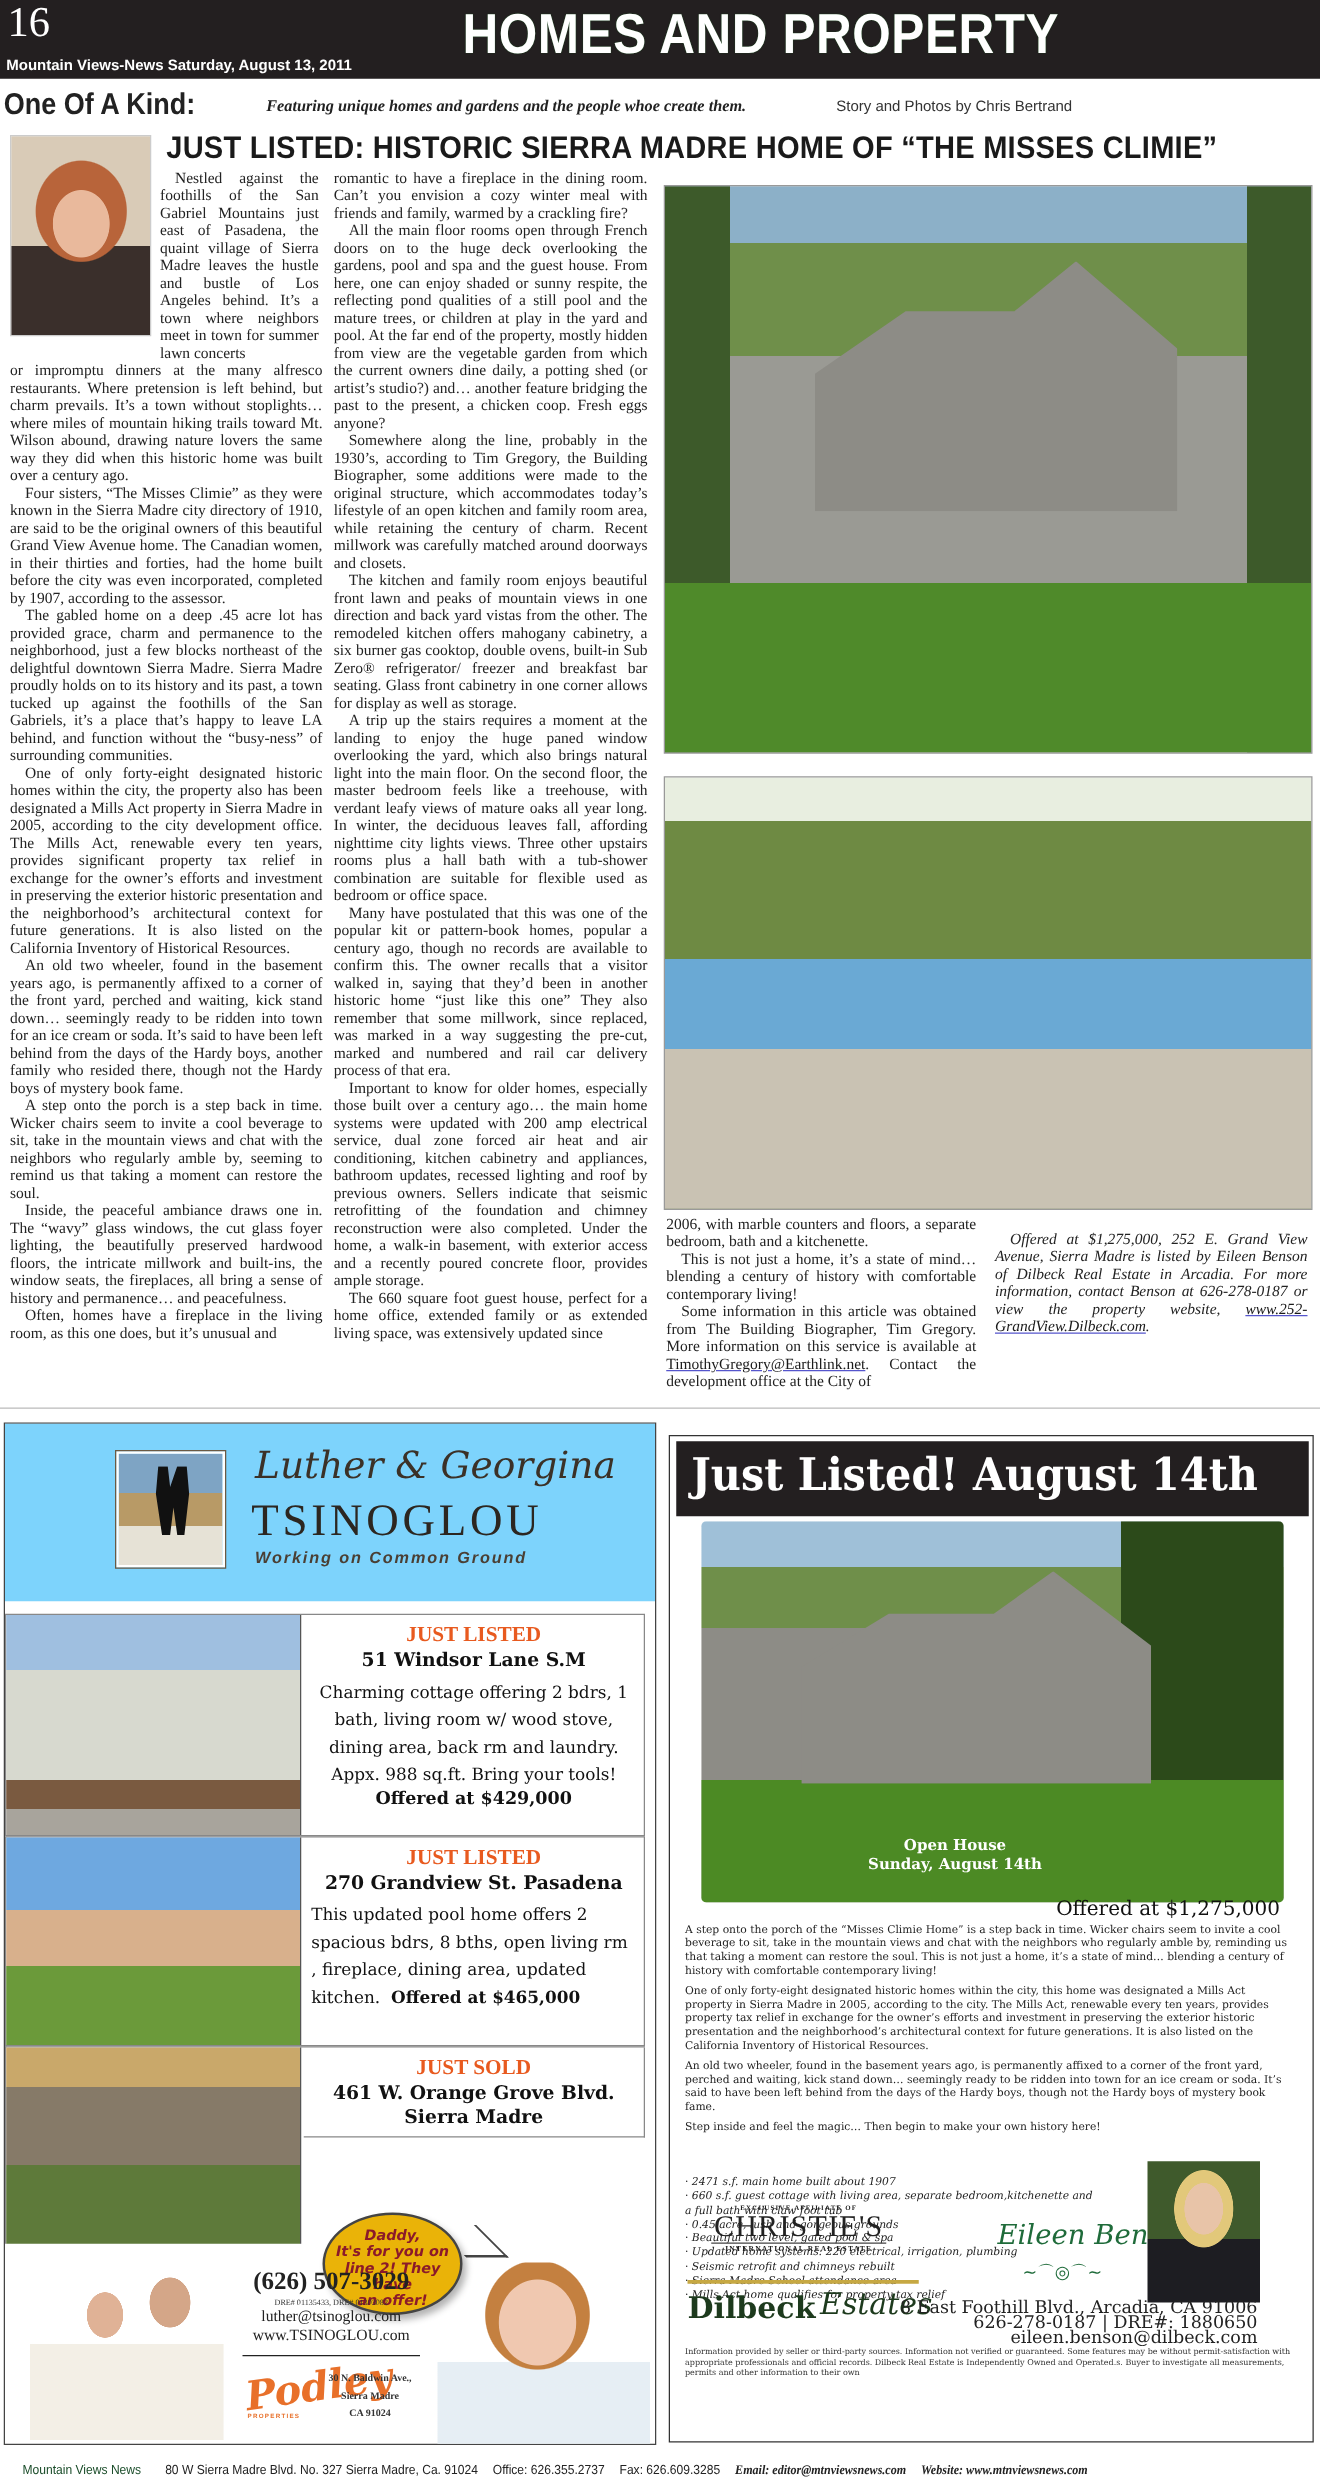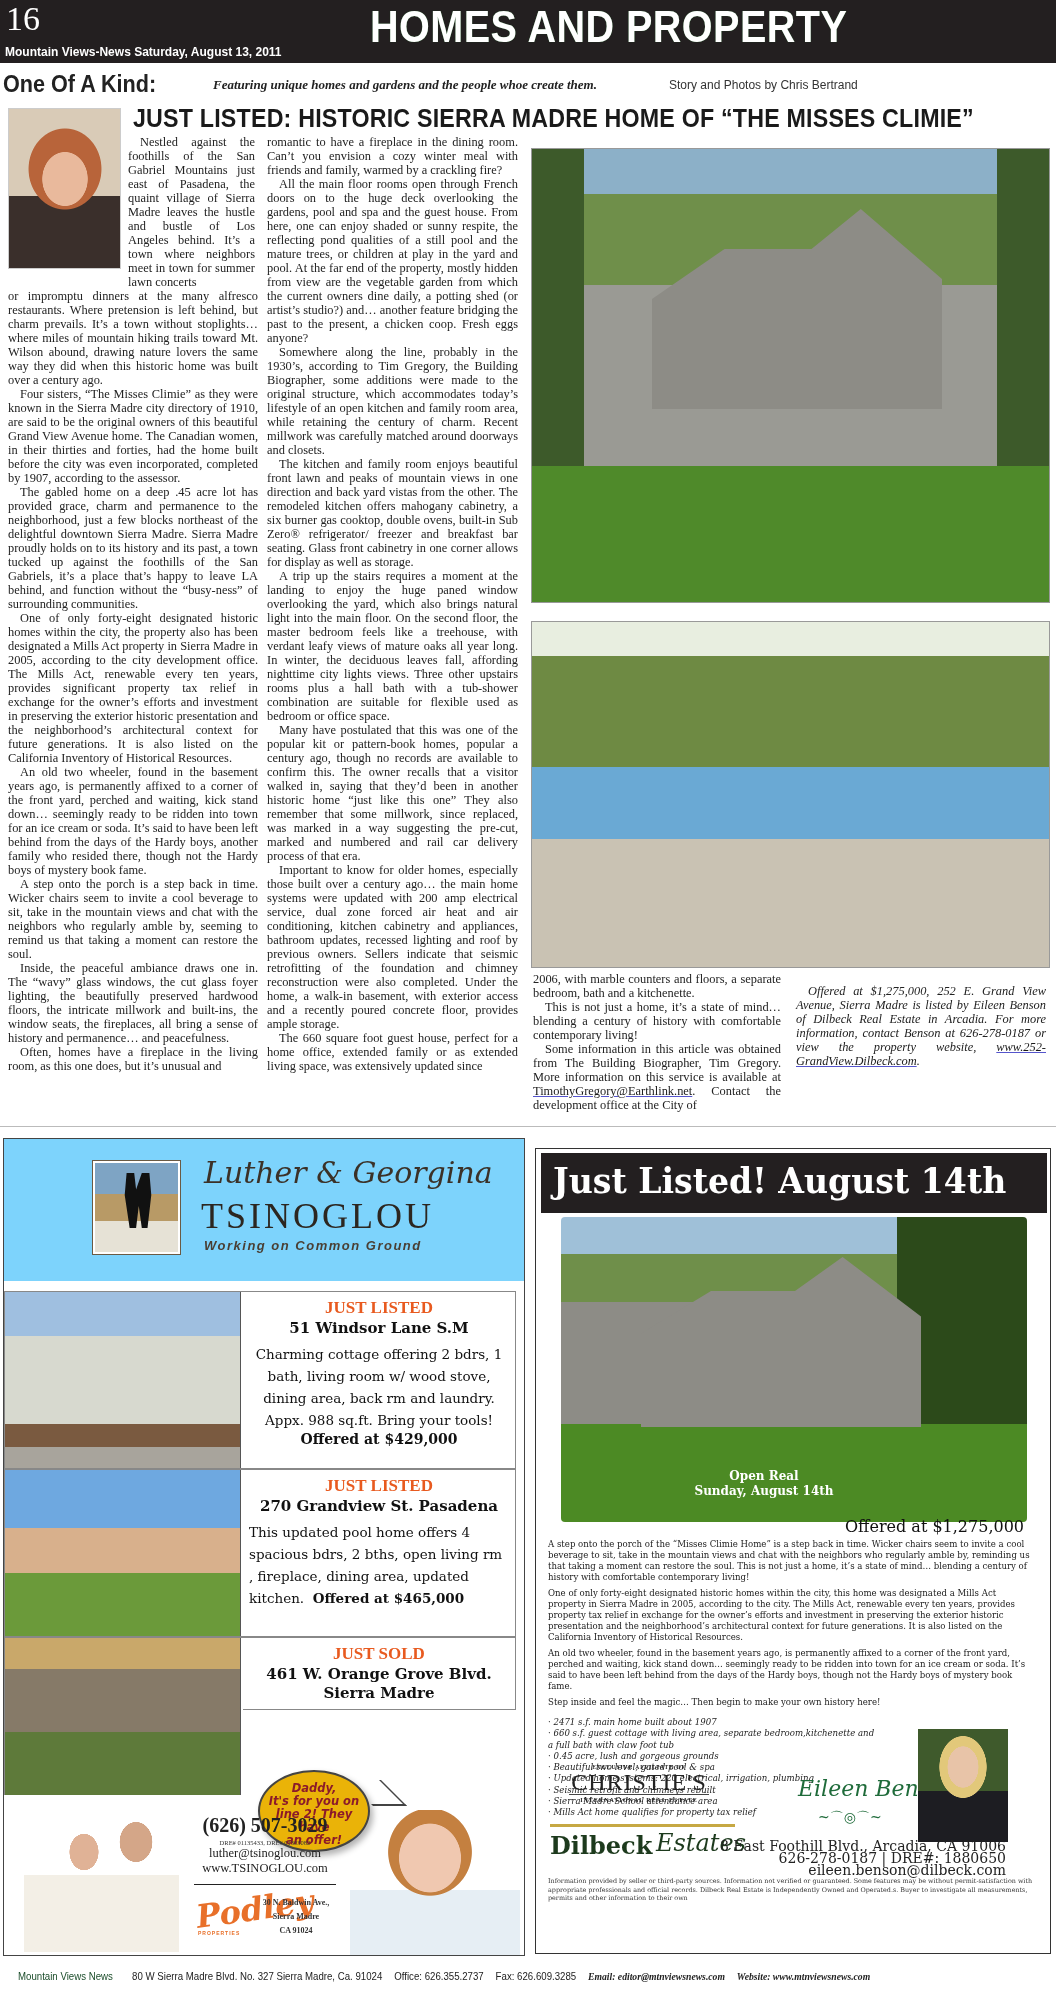--- a/index.html
+++ b/index.html
@@ -106,21 +106,21 @@
   .ad2 .title { position: absolute; left: 12px; top: 6px; font-family: "DejaVu Serif", serif; font-weight: bold; font-size: 36px; color: #fff; white-space: nowrap; transform: scaleX(0.92); transform-origin: left top; }
   .ad2 .photo { position: absolute; left: 25px; top: 68px; width: 466px; height: 305px; background:
       linear-gradient(180deg, transparent 0 68%, #4c8a24 68%),
       linear-gradient(90deg, transparent 0 72%, #2c4a1a 72%),
       linear-gradient(180deg, #9fc0d8 0 12%, #6f8f4a 12% 28%, #8d8c86 28% 68%); border-radius: 4px; }
   .ad2 .house2 { position: absolute; left: 80px; top: 40px; width: 280px; height: 170px; background: #8d8c86; clip-path: polygon(0 45%, 25% 20%, 55% 20%, 72% 0, 100% 35%, 100% 100%, 0 100%); }
   .ad2 .oh { position: absolute; left: 0; top: 320px; width: 516px; text-align: center; font-family: "DejaVu Serif", serif; font-weight: bold; font-size: 12px; line-height: 15px; color: #fff; padding-right: 60px; }
   .ad2 .offered { position: absolute; right: 26px; top: 368px; font-family: "DejaVu Serif", serif; font-size: 16px; color: #111; }
   .ad2 .body { position: absolute; left: 12px; top: 390px; width: 486px; font-family: "DejaVu Serif", serif; font-size: 8.6px; line-height: 11px; color: #222; }
   .ad2 .body p { margin-bottom: 5px; }
-  .ad2 .features { position: absolute; left: 12px; top: 568px; width: 330px; font-family: "DejaVu Serif", serif; font-style: italic; font-size: 8.6px; line-height: 11.3px; color: #222; list-style: none; }
+  .ad2 .features { position: absolute; left: 12px; top: 592px; width: 330px; font-family: "DejaVu Serif", serif; font-style: italic; font-size: 8.6px; line-height: 11.3px; color: #222; list-style: none; }
   .ad2 .features li::before { content: "·  "; font-style: normal; }
   .ad2 .agent-photo { position: absolute; left: 382px; top: 580px; width: 90px; height: 113px; background:
       radial-gradient(ellipse 18px 24px at 45px 38px, #e8c4a8 0 85%, transparent 87%),
       radial-gradient(ellipse 26px 34px at 45px 38px, #e2c87a 0 90%, transparent 92%),
       linear-gradient(180deg, #3f5a2c 0 55%, #1d1d22 55%); }
   .ad2 .signature { position: absolute; left: 262px; top: 627px; font-family: "DejaVu Serif", serif; font-style: italic; font-size: 22px; color: #1f6b3a; white-space: nowrap; }
   .ad2 .sig-flourish { position: absolute; left: 282px; top: 660px; font-family: "DejaVu Sans", sans-serif; font-size: 14px; color: #1f6b3a; }
   .ad2 .affil { position: absolute; left: 33px; top: 615px; text-align: center; width: 140px; font-family: "Liberation Serif", serif; color: #222; }
   .ad2 .affil .small { font-size: 5.5px; font-weight: bold; letter-spacing: 1px; }
   .ad2 .affil .big { font-size: 24px; letter-spacing: 1px; line-height: 24px; border-bottom: 1px solid #444; }
@@ -216,21 +216,21 @@
     <div class="desc">Charming cottage offering 2 bdrs, 1 bath, living room w/ wood stove, dining area, back rm and laundry.  Appx. 988 sq.ft. Bring your tools!</div>
     <div class="price">Offered at $429,000</div>
   </div>
 </div>
 
 <div class="listing l2">
   <div class="pic pic2"></div>
   <div class="info">
     <div class="status">JUST LISTED</div>
     <div class="addr">270 Grandview St. Pasadena</div>
-    <div class="desc left"><span>This updated pool home offers 4 spacious bdrs, 2 bths, open living rm , fireplace, dining area,  updated kitchen.</span>&nbsp; <b>Offered at $465,000</b></div>
+    <div class="desc left"><span>This updated pool home offers 2 spacious bdrs, 8 bths, open living rm , fireplace, dining area,  updated kitchen.</span>&nbsp; <b>Offered at $465,000</b></div>
   </div>
 </div>
 
 <div class="listing l3" style="border-bottom:none;border-right:none">
   <div class="pic pic3"></div>
   <div class="info" style="border-right:1px solid #888">
     <div class="status">JUST SOLD</div>
     <div class="addr">461 W. Orange Grove Blvd.</div>
     <div class="addr">Sierra Madre</div>
   </div>
@@ -263,21 +263,21 @@
 </div>
 
 <div class="ad2">
   <div class="title-bar">
     <div class="title">Just Listed! August 14th</div>
   </div>
   <div class="photo">
     <div class="house2"></div>
   </div>
   <div class="oh">
-    <div>Open Real</div>
+    <div>Open House</div>
     <div>Sunday, August 14th</div>
   </div>
   <div class="offered">Offered at $1,275,000</div>
   <div class="body">
     <p>A step onto the porch of the “Misses Climie Home” is a step back in time. Wicker chairs seem to invite a cool beverage to sit, take in the mountain views and chat with the neighbors who regularly amble by, reminding us that taking a moment can restore the soul. This is not just a home, it’s a state of mind… blending a century of history with comfortable contemporary living!</p>
     <p>One of only forty-eight designated historic homes within the city, this home was designated a Mills Act property in Sierra Madre in 2005, according to the city. The Mills Act, renewable every ten years, provides property tax relief in exchange for the owner’s efforts and investment in preserving the exterior historic presentation and the neighborhood’s architectural context for future generations. It is also listed on the California Inventory of Historical Resources.</p>
     <p>An old two wheeler, found in the basement years ago, is permanently affixed to a corner of the front yard, perched and waiting, kick stand down… seemingly ready to be ridden into town for an ice cream or soda. It’s said to have been left behind from the days of the Hardy boys, though not the Hardy boys of mystery book fame.</p>
     <p>Step inside and feel the magic… Then begin to make your own history here!</p>
   </div>
   <ul class="features">

